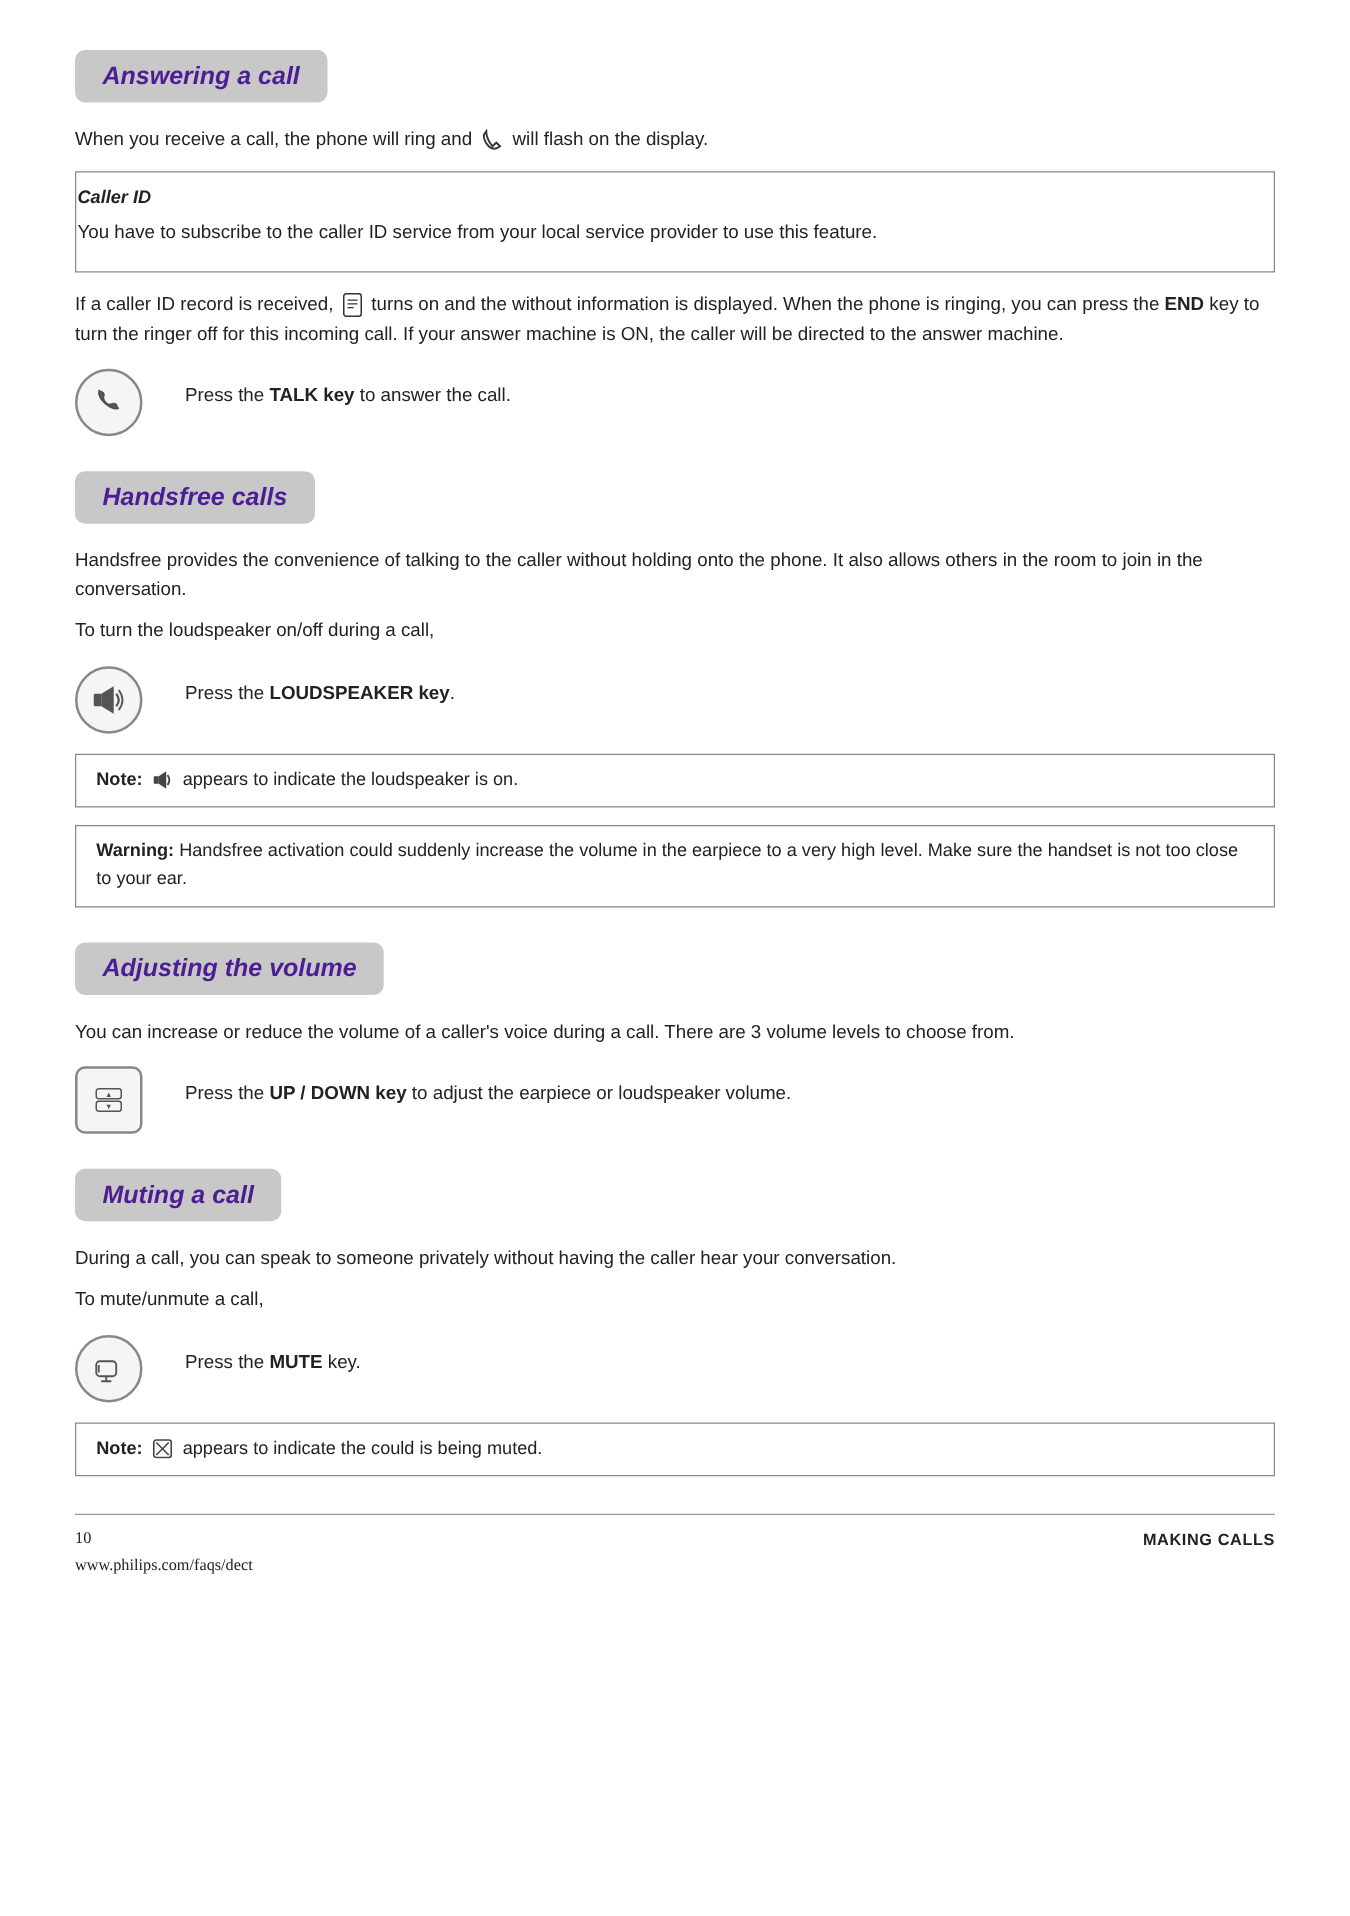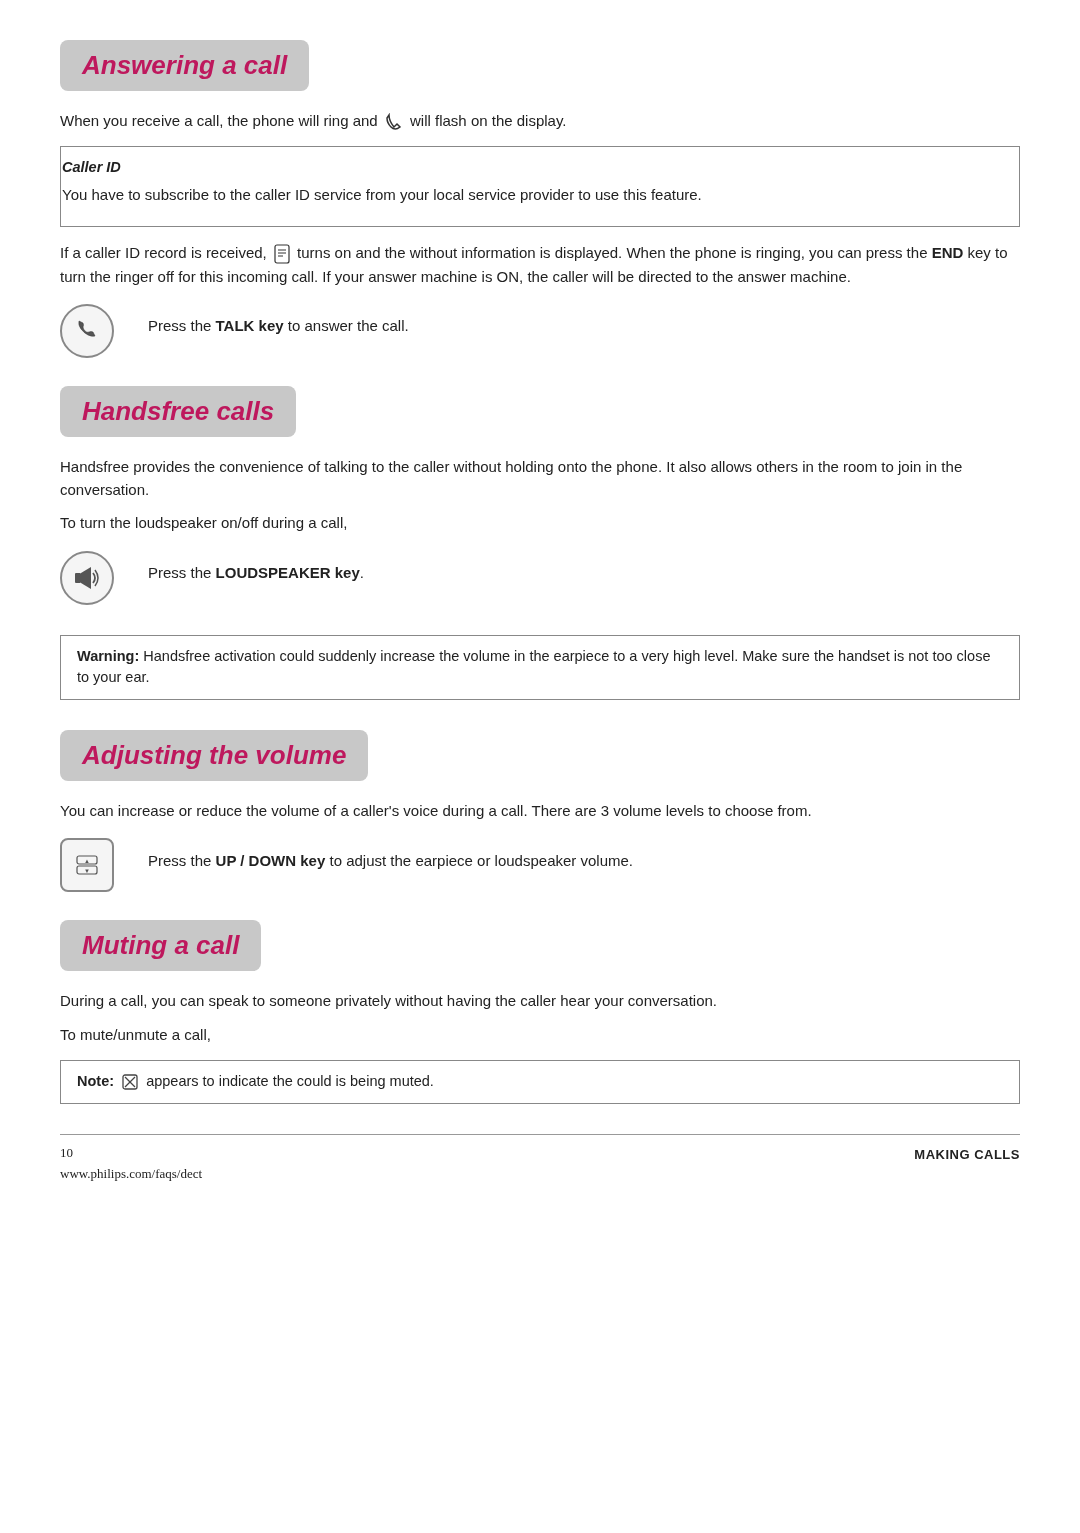--- a/index.html
+++ b/index.html
@@ -12,25 +12,25 @@
       min-height: 1533px;
       padding: 40px 60px 30px 60px;
       line-height: 1.5;
     }
 
     .section-heading {
       display: inline-block;
       background: #c8c8c8;
       border-radius: 8px;
       padding: 6px 22px;
-      font-size: 26px;
+      font-size: 20px;
       font-weight: bold;
       font-style: italic;
       margin-bottom: 18px;
-      color: #be185d;
+      color: #4c1d95;
     }
 
     .section {
       margin-bottom: 28px;
     }
 
     p {
       margin-bottom: 10px;
       font-size: 15px;
       line-height: 1.55;
@@ -40,21 +40,21 @@
       border: 1px solid #888;
       padding: 10px 16px;
       margin: 14px 0;
       font-size: 14.5px;
       line-height: 1.5;
     }
 
     .warning-box {
       border: 1px solid #888;
       padding: 10px 16px;
-      margin: 30px 0;
+      margin: 14px 0;
       font-size: 14.5px;
       line-height: 1.5;
     }
 
     .key-row {
       display: flex;
       align-items: center;
       margin: 16px 0;
       gap: 34px;
     }
@@ -194,20 +194,30 @@
         <path d="M20 8 Q24 13 20 18" fill="none" stroke="#555" stroke-width="1.8"></path>
         <path d="M22 5 Q28 13 22 21" fill="none" stroke="#555" stroke-width="1.5"></path>
       </svg>
     </div>
     <p>
       <span>Press the</span>
       <b> <span>LOUDSPEAKER key</span></b>.
     </p>
   </div>
 
+  <div class="note-box">
+    <span><b>Note:</b></span>
+    
+    <svg style="display:inline;vertical-align:middle;margin:0 4px;" width="16" height="16" viewBox="0 0 16 16">
+      <rect x="1" y="5" width="4" height="6" fill="#444" rx="0.5"></rect>
+      <polygon points="5,5 11,1 11,15 5,11" fill="#444"></polygon>
+      <path d="M12 4 Q15 8 12 12" fill="none" stroke="#444" stroke-width="1.5"></path>
+    </svg>
+    <span>appears to indicate the loudspeaker is on.</span>
+  </div>
 
   <div class="warning-box">
     <span><b>Warning:</b></span>
     <span> </span><span>Handsfree activation could suddenly increase the volume in the earpiece to a very high level. Make sure the handset is not too close to your ear.</span>
   </div>
 </div>
 
 <div class="section">
   <div class="section-heading">Adjusting the volume</div>
 
@@ -232,20 +242,37 @@
     </p>
   </div>
 </div>
 
 <div class="section">
   <div class="section-heading">Muting a call</div>
 
   <p>During a call, you can speak to someone privately without having the caller hear your conversation.</p>
   <p>To mute/unmute a call,</p>
 
+  <div class="key-row">
+    <div class="key-icon">
+
+      <svg width="28" height="26" viewBox="0 0 28 26">
+        <rect x="4" y="7" width="16" height="12" rx="3" fill="none" stroke="#555" stroke-width="1.5"></rect>
+        <line x1="12" y1="19" x2="12" y2="23" stroke="#555" stroke-width="1.5"></line>
+        <line x1="8" y1="23" x2="16" y2="23" stroke="#555" stroke-width="1.5"></line>
+        <line x1="6" y1="10" x2="6" y2="16" stroke="#555" stroke-width="1.5"></line>
+
+      </svg>
+    </div>
+    <p>
+      <span>Press the</span>
+      <b> <span>MUTE</span></b>
+      <span> </span><span>key.</span>
+    </p>
+  </div>
 
   <div class="note-box">
     <span><b>Note:</b></span>
     
     <svg style="display:inline;vertical-align:middle;margin:0 4px;" width="16" height="16" viewBox="0 0 16 16">
       <rect x="1" y="1" width="14" height="14" rx="2" fill="none" stroke="#444" stroke-width="1.3"></rect>
       <line x1="3" y1="3" x2="13" y2="13" stroke="#444" stroke-width="1.3"></line>
       <line x1="13" y1="3" x2="3" y2="13" stroke="#444" stroke-width="1.3"></line>
     </svg>
     <span>appears to indicate the could is being muted.</span>

